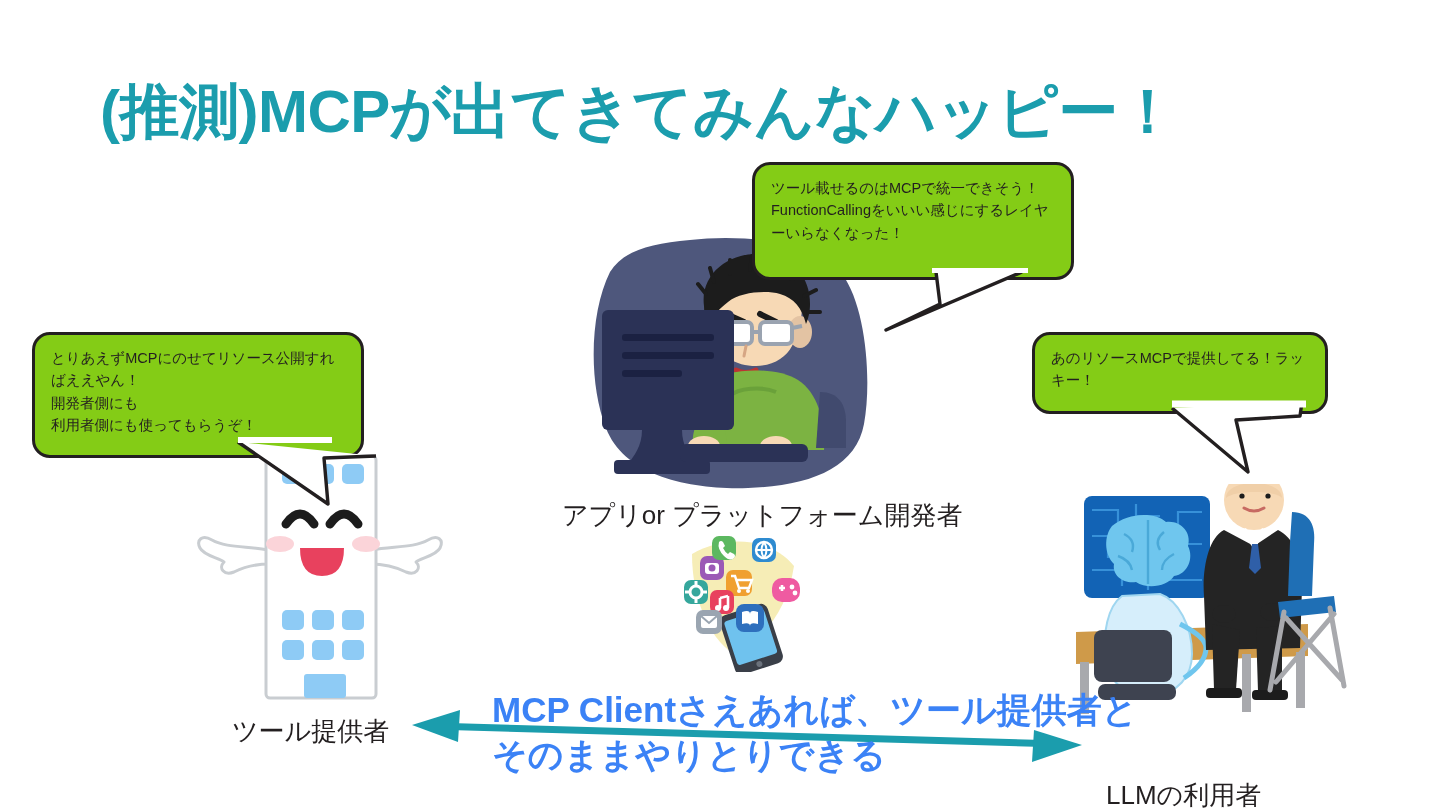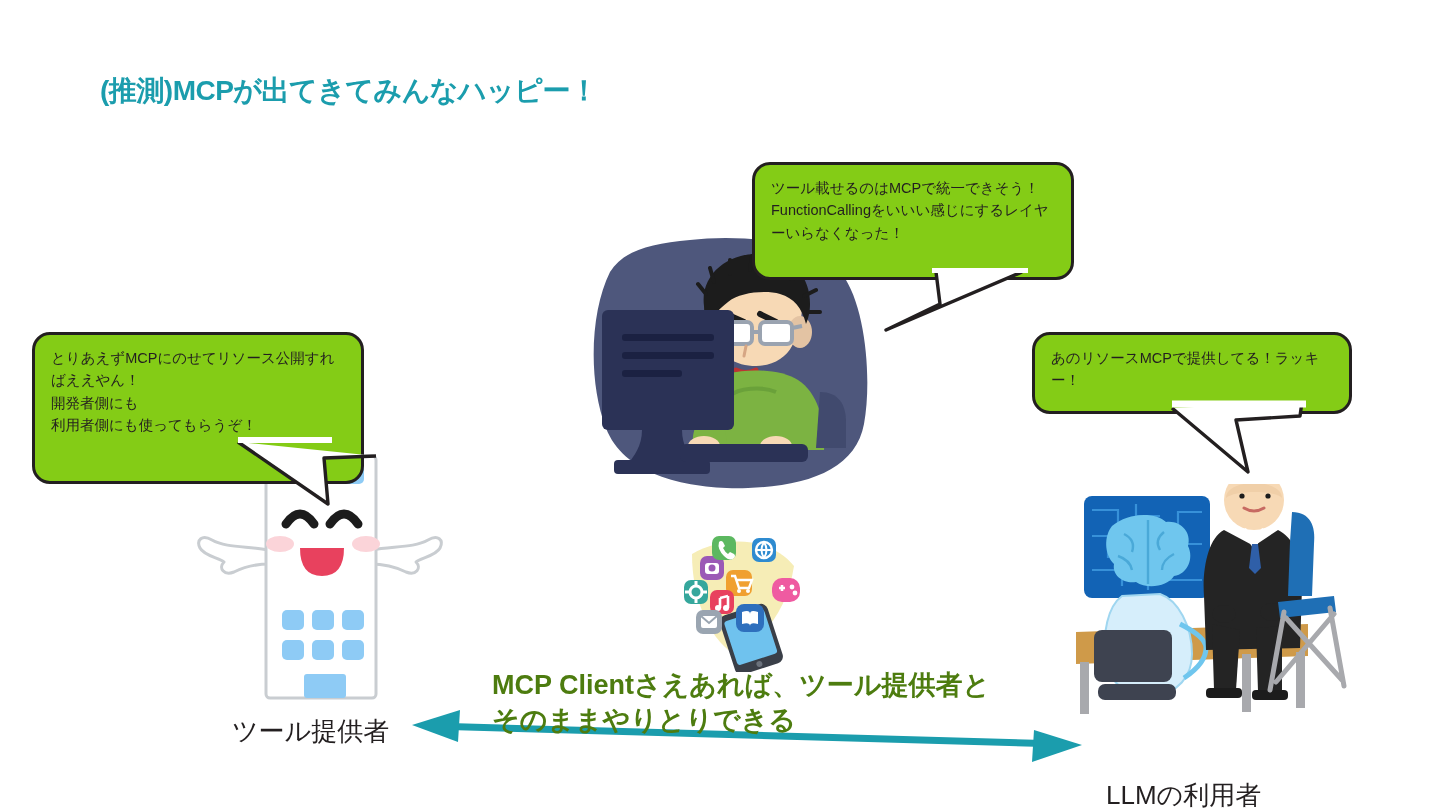--- a/index.html
+++ b/index.html
@@ -13,43 +13,43 @@
     font-family: "Liberation Sans", "DejaVu Sans", sans-serif;
   }
   .slide {
     position: absolute; inset: 0;
     background: #ffffff;
   }
   
   .title {
     position: absolute;
     left: 100px; top: 72px;
-    font-size: 28px;
+    font-size: 60px;
     font-weight: bold;
     color: #1b9dad;
     letter-spacing: -0.5px;
     white-space: nowrap;
   }
   
   .bubble {
     position: absolute;
     background: #84cc16;
     border: 3px solid #231f20;
     border-radius: 18px;
     box-sizing: border-box;
     font-size: 14.5px;
     line-height: 1.55;
     color: #231f20;
     padding: 12px 14px 10px 16px;
     z-index: 30;
     white-space: pre-line;
   }
   #bubble-dev  { left: 752px; top: 162px; width: 322px; height: 118px; }
-  #bubble-tool { left: 32px;  top: 332px; width: 332px; height: 152px; }
-  #bubble-user { left: 1032px;top: 332px; width: 320px; height: 82px; }
+  #bubble-tool { left: 32px;  top: 332px; width: 332px; height: 126px; }
+  #bubble-user { left: 1032px;top: 332px; width: 296px; height: 82px; }
 
   .tail { position: absolute; z-index: 31; }
   #tail-dev  { left: 880px;  top: 268px; width: 150px; height: 80px; }
   #tail-tool { left: 236px;  top: 436px; width: 150px; height: 80px; }
   #tail-user { left: 1170px; top: 400px; width: 160px; height: 80px; }
 
   
   .caption {
     position: absolute;
     font-size: 26px;
@@ -58,24 +58,24 @@
     z-index: 20;
   }
   #caption-dev  { left: 562px;  top: 498px; }
   #caption-tool { left: 232px;  top: 702px; margin-top: 12px; }
   #caption-user { left: 1106px; top: 730px; margin-top: 48px; }
 
   
   #arrow-layer { position: absolute; left: 0; top: 0; width: 1440px; height: 810px; z-index: 15; }
   .arrow-label {
     position: absolute;
-    left: 492px; top: 668px;
-    font-size: 27px;
+    left: 492px; top: 688px;
+    font-size: 35px;
     font-weight: bold;
-    color: #4d7c0f;
+    color: #3b82f6;
     line-height: 1.28;
     white-space: pre-line;
     z-index: 25;
   }
 
   
   .illus { position: absolute; z-index: 10; }
   #illus-dev      { left: 580px;  top: 232px;  width: 300px; height: 264px; }
   #illus-building { left: 190px;  top: 452px;  width: 262px; height: 262px; }
   #illus-apps     { left: 676px;  top: 528px;  width: 134px; height: 144px; }
@@ -298,20 +298,21 @@
     <path d="M2 6 L92 68 L88 22 L140 20" fill="#ffffff" stroke="#231f20" stroke-width="3.4" stroke-linejoin="round"></path>
     <path d="M2 4 L96 4" stroke="#ffffff" stroke-width="6"></path>
   </svg>
 
   <div class="bubble" id="bubble-user">あのリソースMCPで提供してる！ラッキー！</div>
   <svg class="tail" id="tail-user" viewBox="0 0 160 80">
     <path d="M2 8 L78 72 L66 20 L130 16 L132 2" fill="#ffffff" stroke="#231f20" stroke-width="3.4" stroke-linejoin="round"></path>
     <path d="M2 4 L136 4" stroke="#ffffff" stroke-width="7"></path>
   </svg>
 
+  <div class="caption" id="caption-dev">アプリor プラットフォーム開発者</div>
   <div class="caption" id="caption-tool">ツール提供者</div>
   <div class="caption" id="caption-user">LLMの利用者</div>
 
   <svg id="arrow-layer" viewBox="0 0 1440 810">
     <line x1="432" y1="726" x2="1062" y2="744" stroke="#1b9dad" stroke-width="7"></line>
     <polygon points="412,725 460,710 458,742" fill="#1b9dad"></polygon>
     <polygon points="1082,745 1034,730 1032,762" fill="#1b9dad"></polygon>
   </svg>
   <div class="arrow-label">MCP Clientさえあれば、ツール提供者と
 そのままやりとりできる</div>

